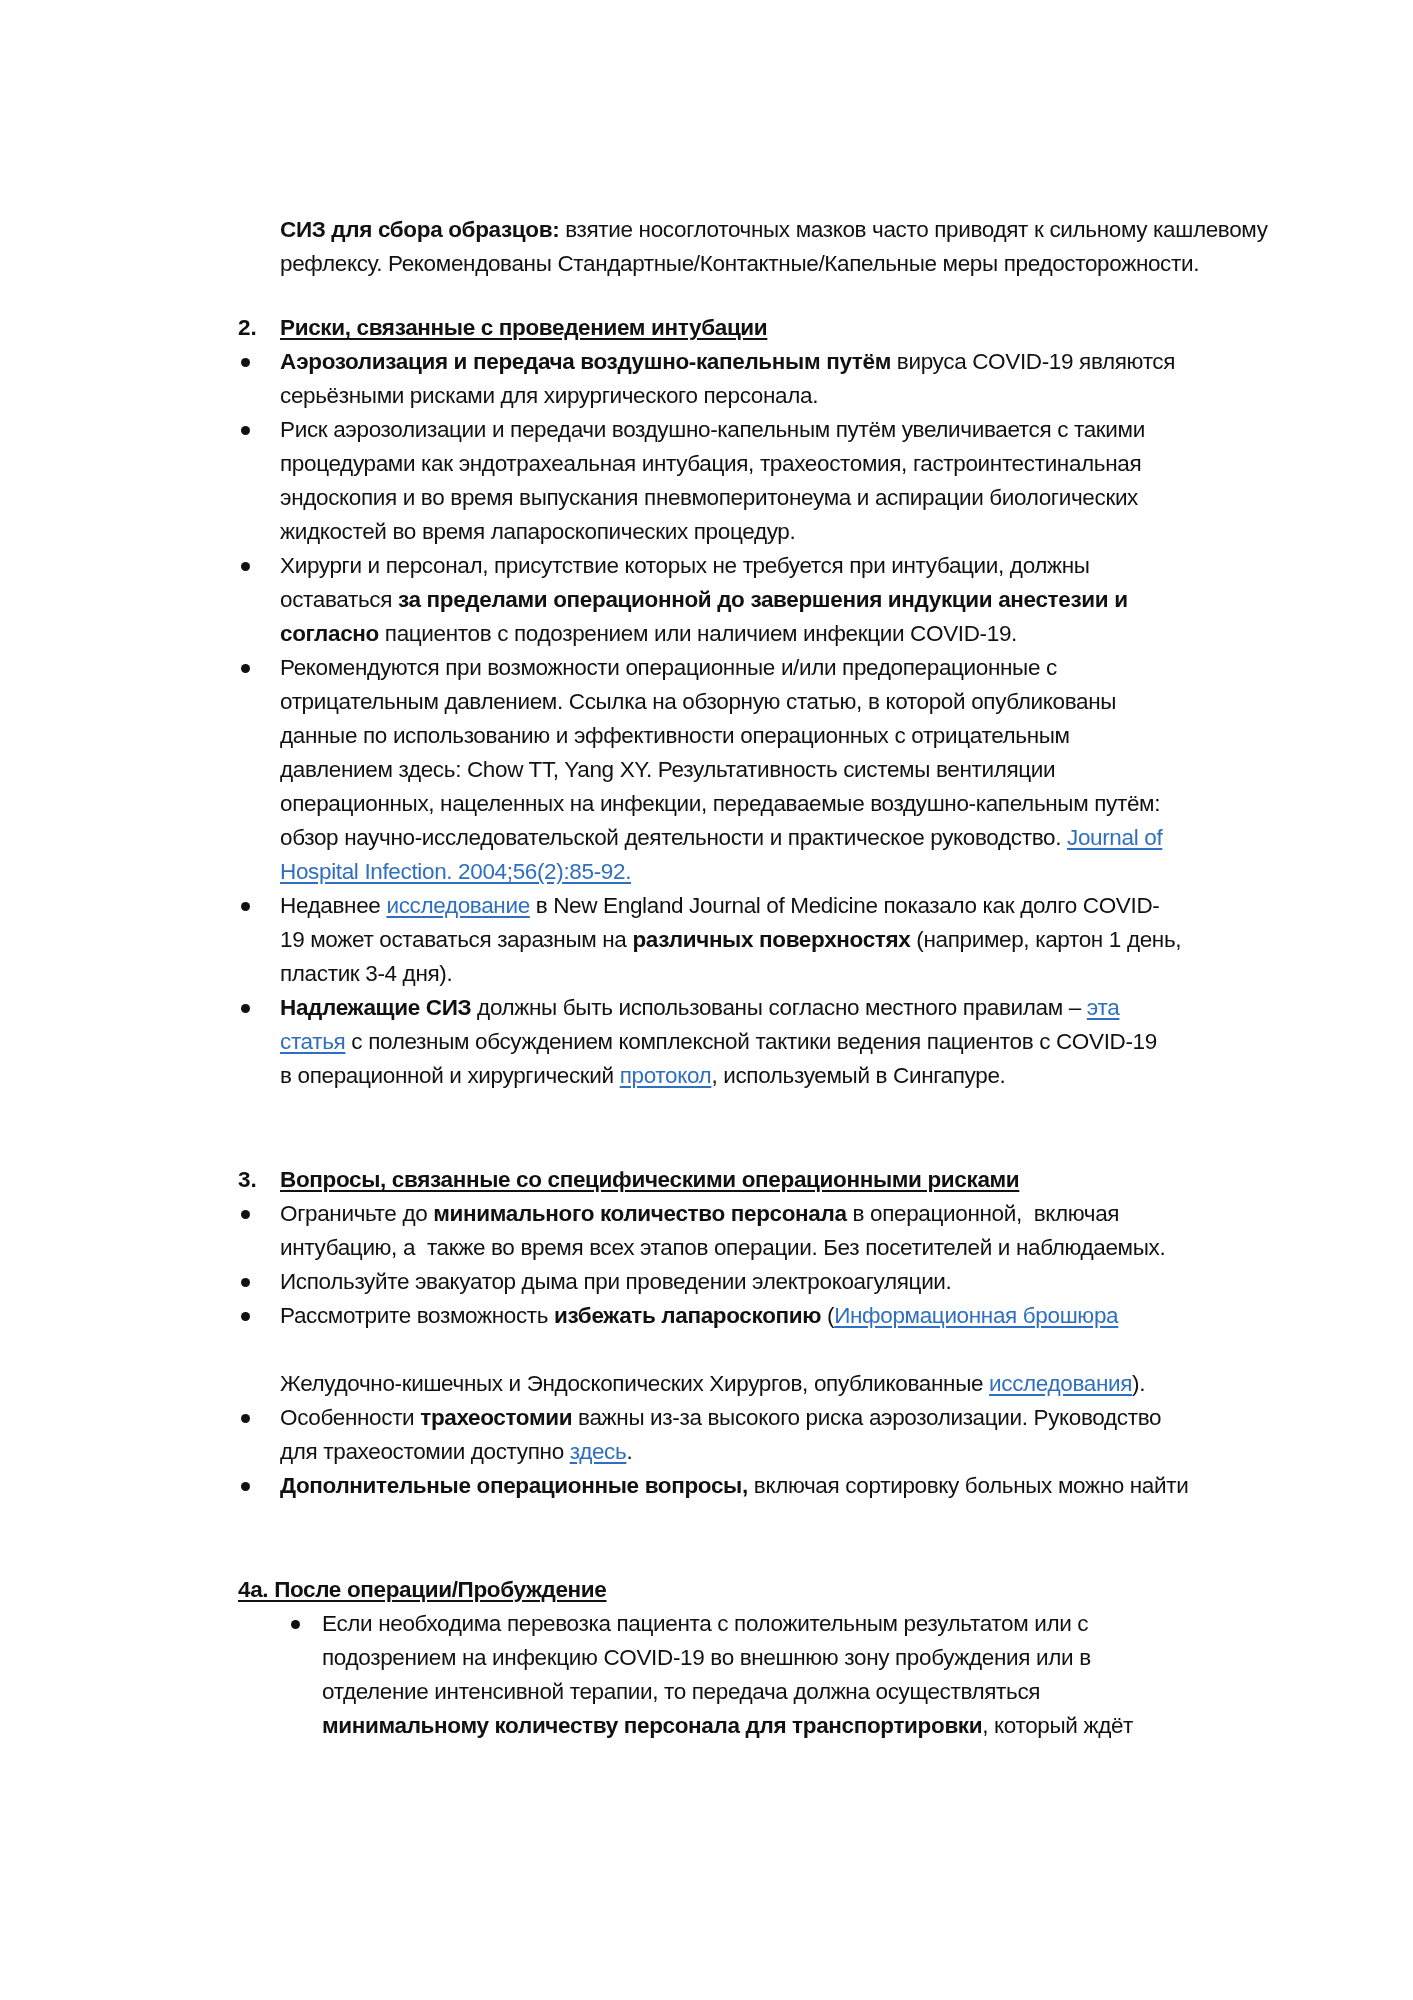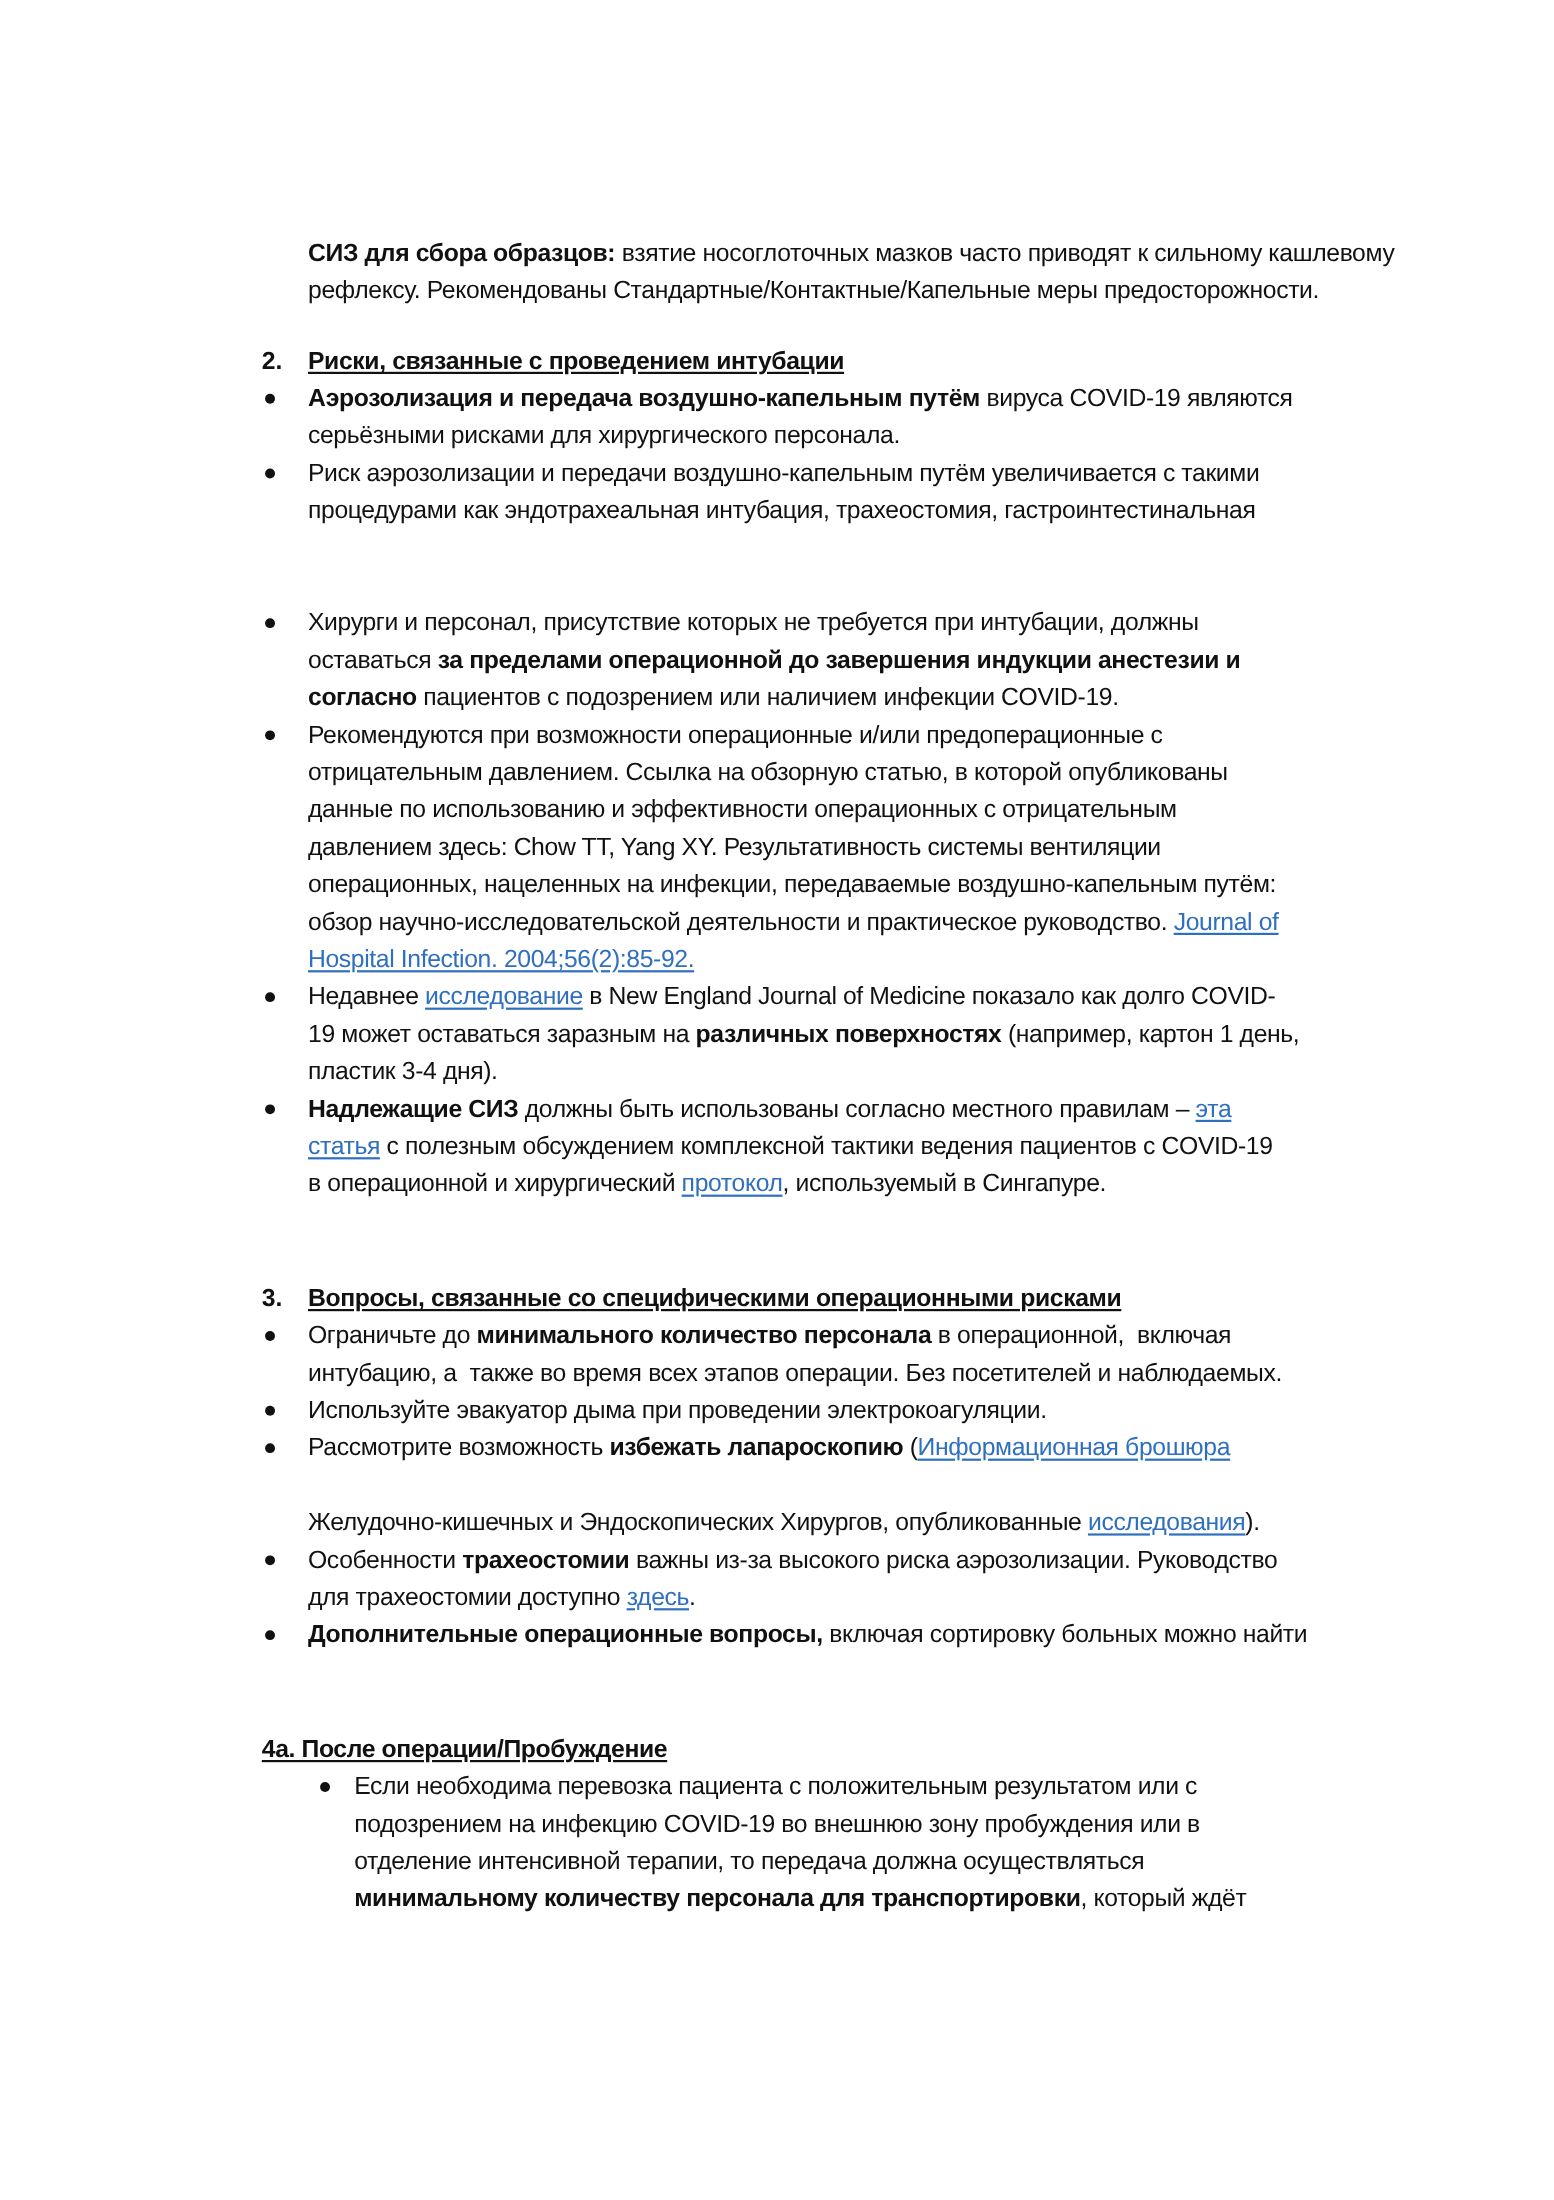--- a/index.html
+++ b/index.html
@@ -39,20 +39,22 @@
   <span class="num" style="top:311px">2.</span>
   <div class="line ind" style="top:311px"><span class="h">Риски, связанные с проведением интубации</span></div>
 
   <span class="bullet b1" style="top:358px"></span>
   <div class="line ind" style="top:345px"><b>Аэрозолизация и передача воздушно-капельным путём</b><span> вируса COVID-19 являются</span></div>
   <div class="line ind" style="top:379px"><span>серьёзными рисками для хирургического персонала.</span></div>
 
   <span class="bullet b1" style="top:426px"></span>
   <div class="line ind" style="top:413px"><span>Риск аэрозолизации и передачи воздушно-капельным путём увеличивается с такими</span></div>
   <div class="line ind" style="top:447px"><span>процедурами как эндотрахеальная интубация, трахеостомия, гастроинтестинальная</span></div>
+  <div class="line ind" style="top:481px"><span>эндоскопия и во время выпускания пневмоперитонеума и аспирации биологических</span></div>
+  <div class="line ind" style="top:515px"><span>жидкостей во время лапароскопических процедур.</span></div>
 
   <span class="bullet b1" style="top:562px"></span>
   <div class="line ind" style="top:549px"><span>Хирурги и персонал, присутствие которых не требуется при интубации, должны</span></div>
   <div class="line ind" style="top:583px"><span>оставаться </span><b>за пределами операционной до завершения индукции анестезии и</b></div>
   <div class="line ind" style="top:617px"><b>согласно</b><span> пациентов с подозрением или наличием инфекции COVID-19.</span></div>
 
   <span class="bullet b1" style="top:664px"></span>
   <div class="line ind" style="top:651px"><span>Рекомендуются при возможности операционные и/или предоперационные  с</span></div>
   <div class="line ind" style="top:685px"><span>отрицательным давлением. Ссылка на обзорную статью, в которой опубликованы</span></div>
   <div class="line ind" style="top:719px"><span>данные по использованию и эффективности операционных с отрицательным</span></div>

